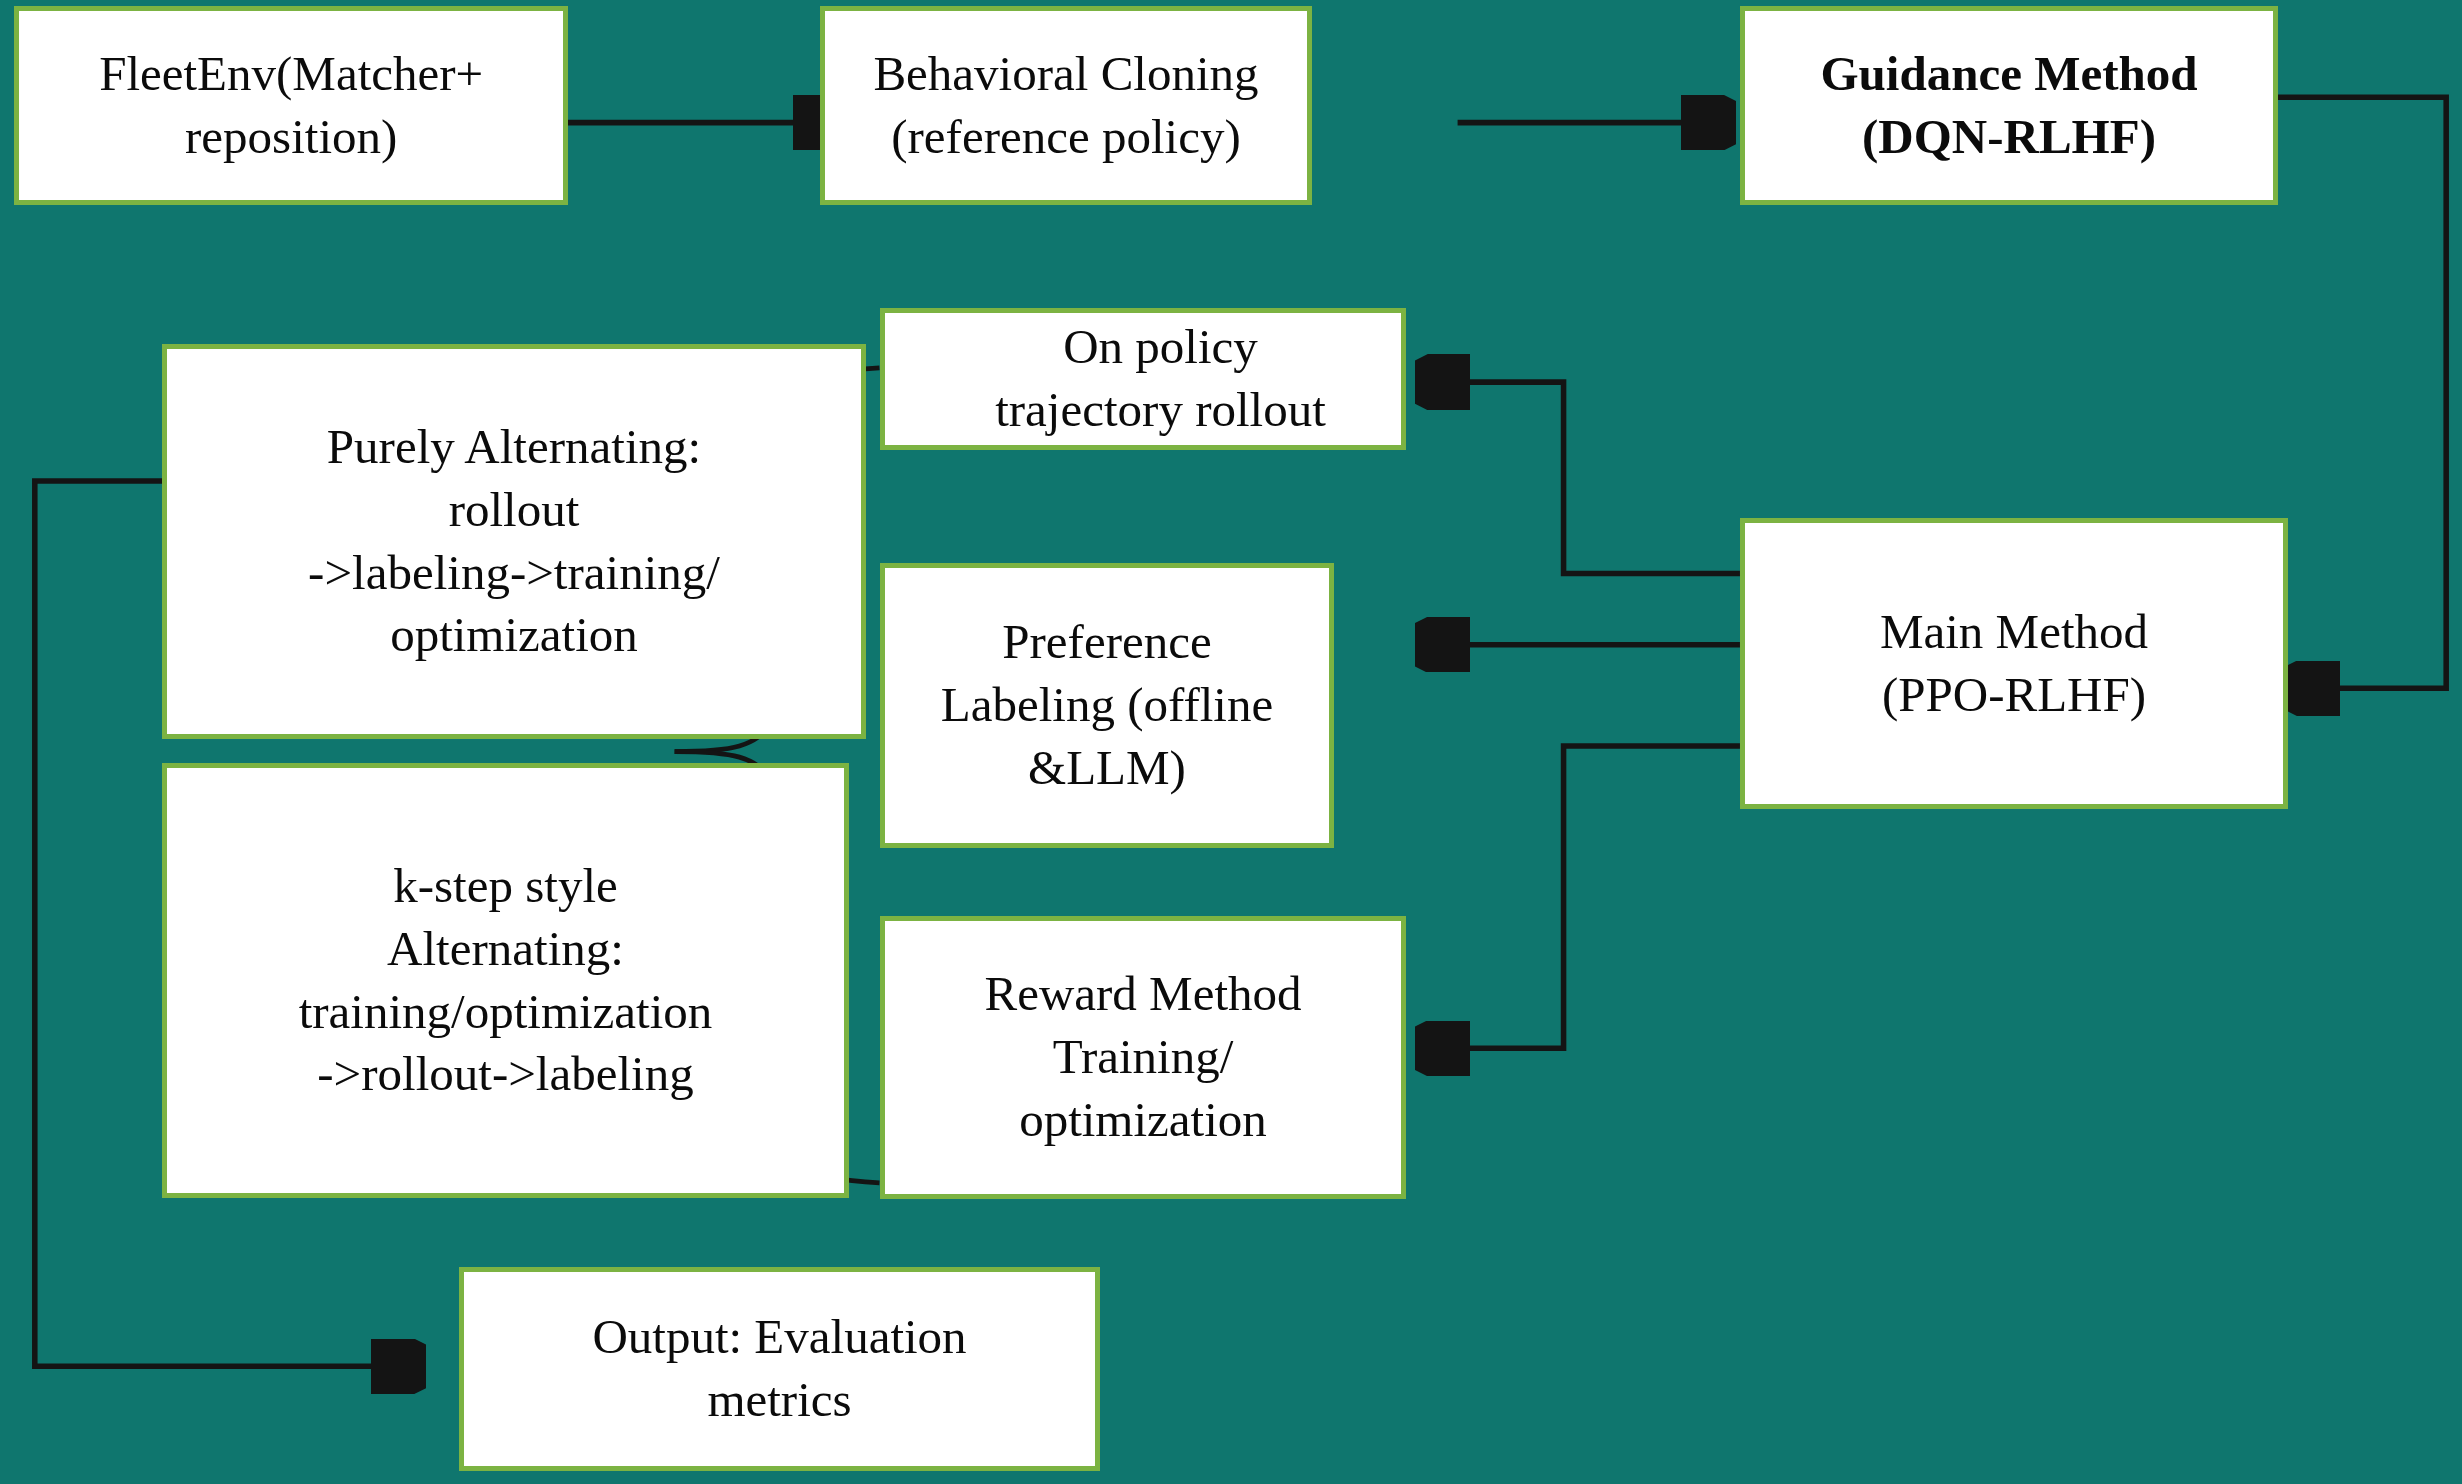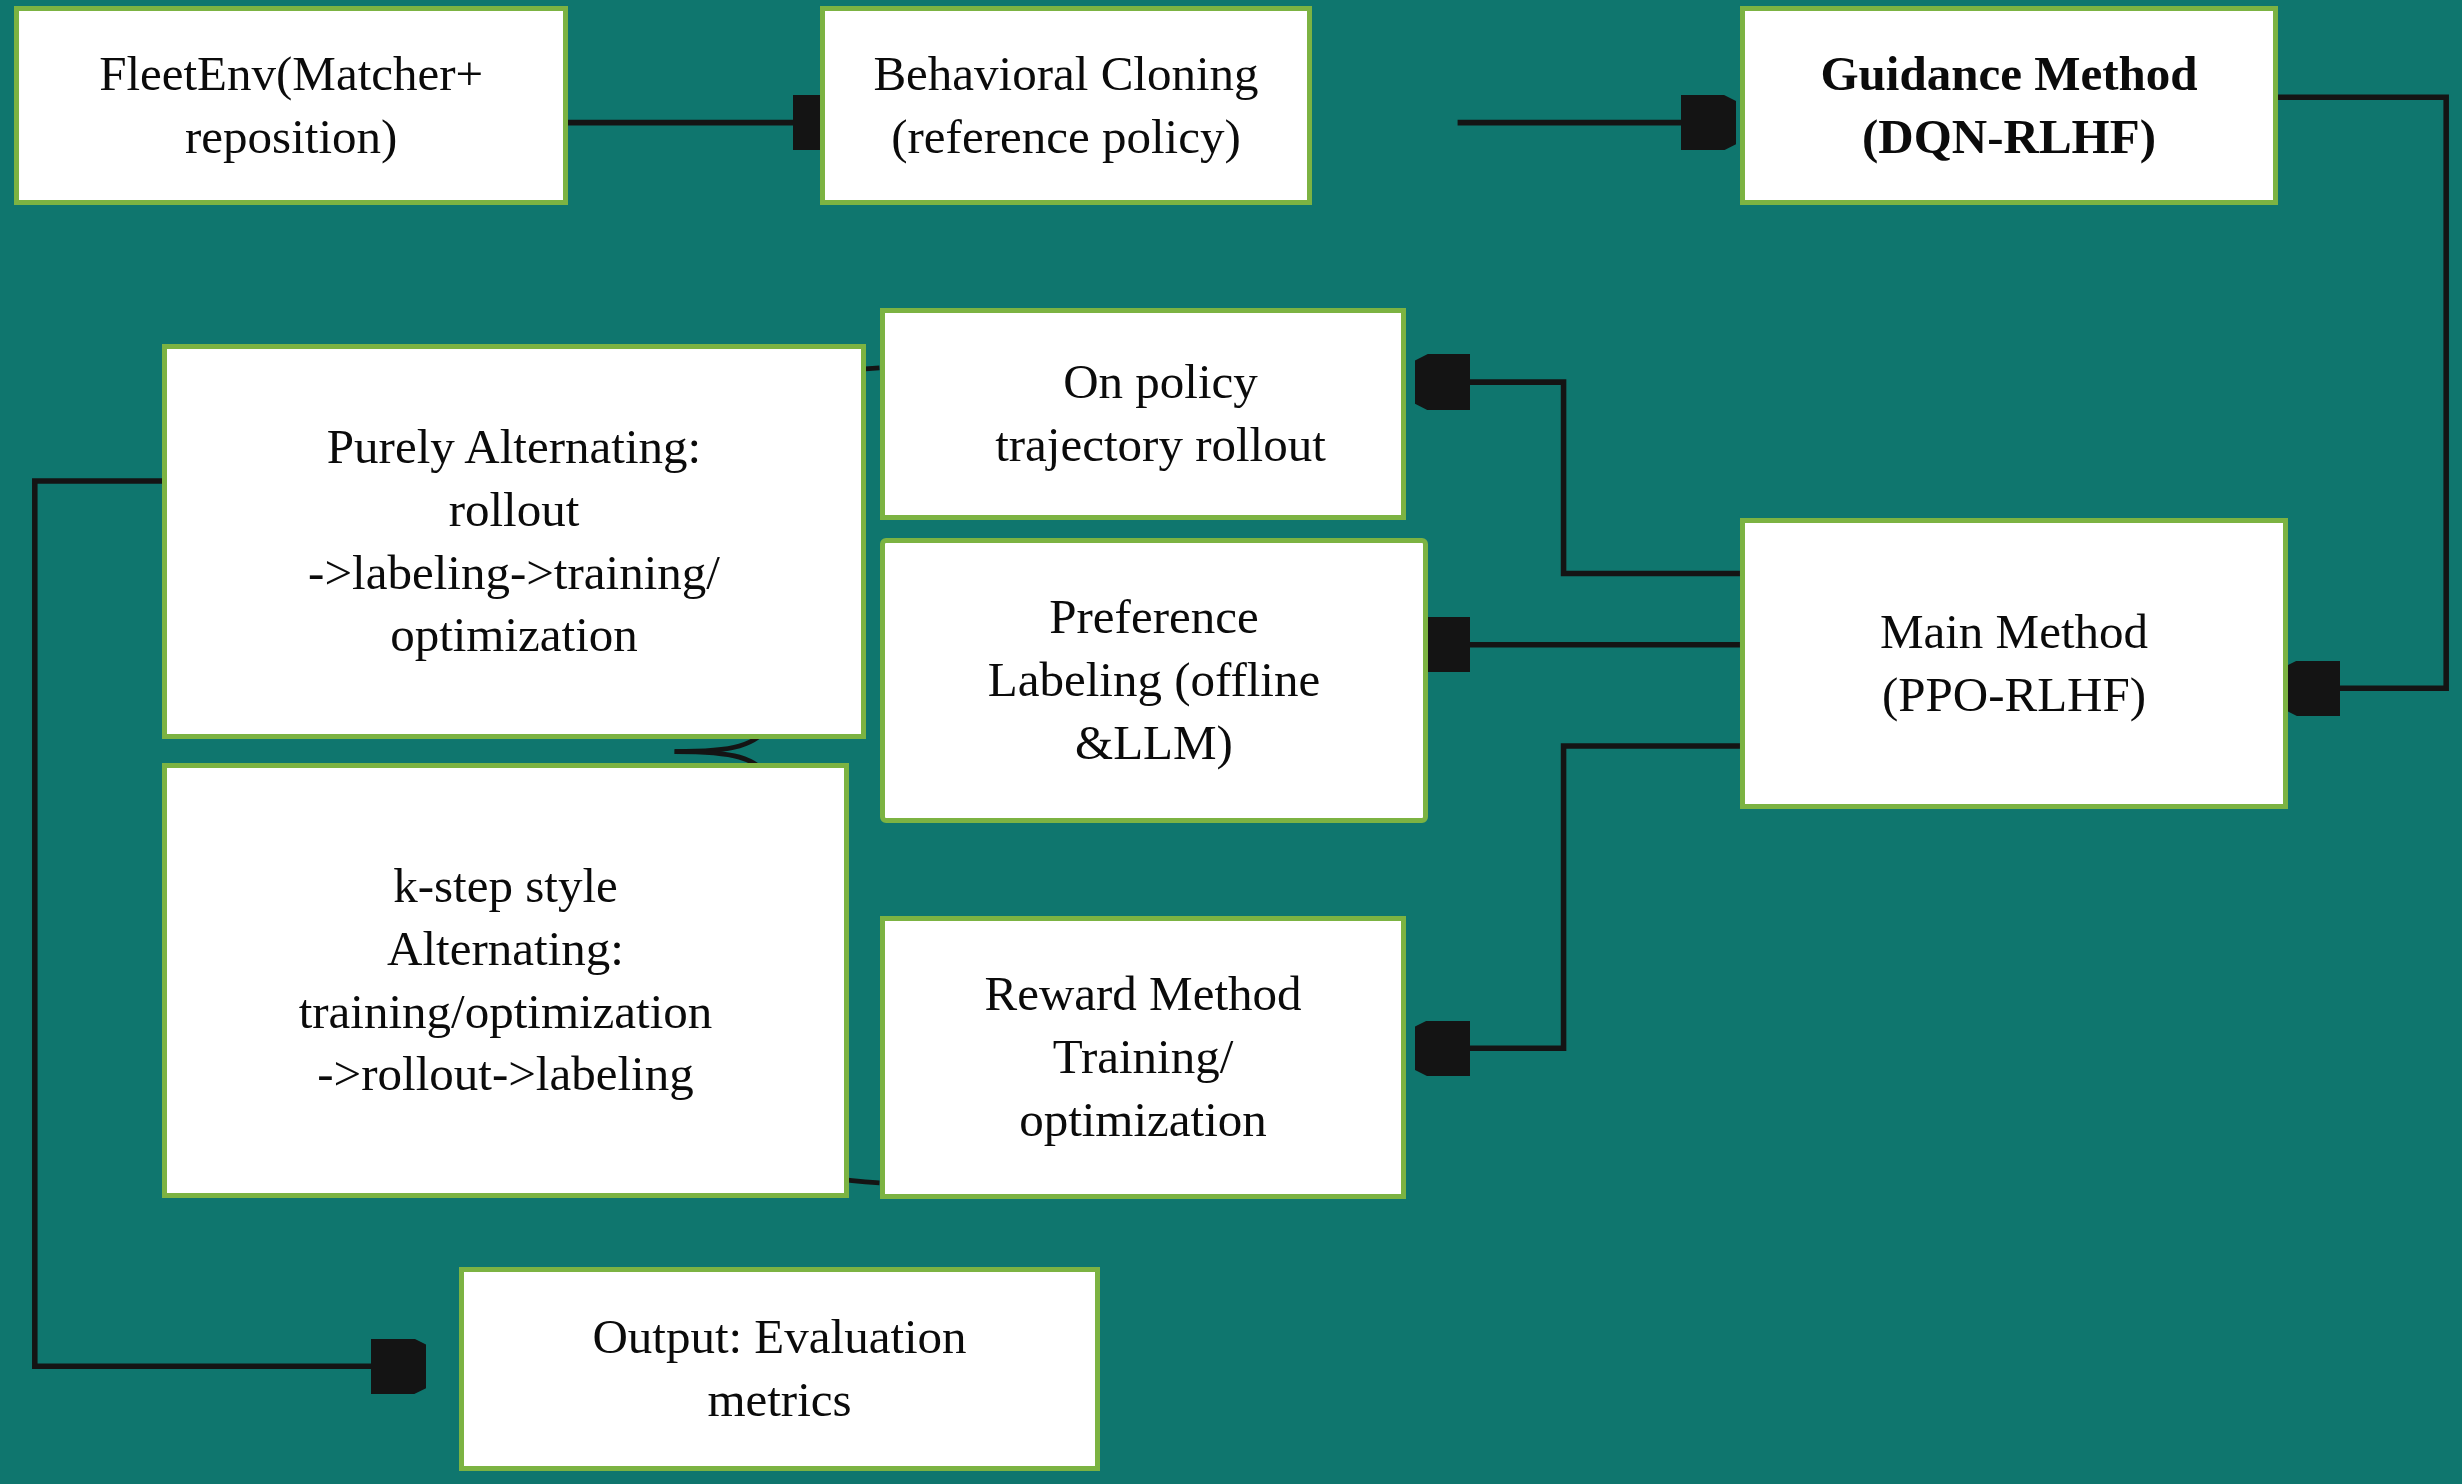--- a/index.html
+++ b/index.html
@@ -93,24 +93,24 @@
   <div class="node" style="left:162px; top:344px; width:704px; height:395px;">Purely Alternating:
 rollout
 -&gt;labeling-&gt;training/
 optimization</div>
 
   <div class="node" style="left:162px; top:763px; width:687px; height:435px;">k-step style
 Alternating:
 training/optimization
 -&gt;rollout-&gt;labeling</div>
 
-  <div class="node" style="left:880px; top:308px; width:526px; height:212px;padding-left:46px;">On policy
+  <div class="node" style="left:880px; top:308px; width:526px; height:142px;padding-left:46px;">On policy
 trajectory rollout</div>
 
-  <div class="node" style="left:880px; top:538px; width:548px; height:285px;border-radius:6px;">Preference
+  <div class="node" style="left:880px; top:563px; width:454px; height:285px;">Preference
 Labeling (offline
 &amp;LLM)</div>
 
   <div class="node" style="left:880px; top:916px; width:526px; height:283px;">Reward Method
 Training/
 optimization</div>
 
   <div class="node" style="left:1740px; top:518px; width:548px; height:291px;">Main Method
 (PPO-RLHF)</div>
 

